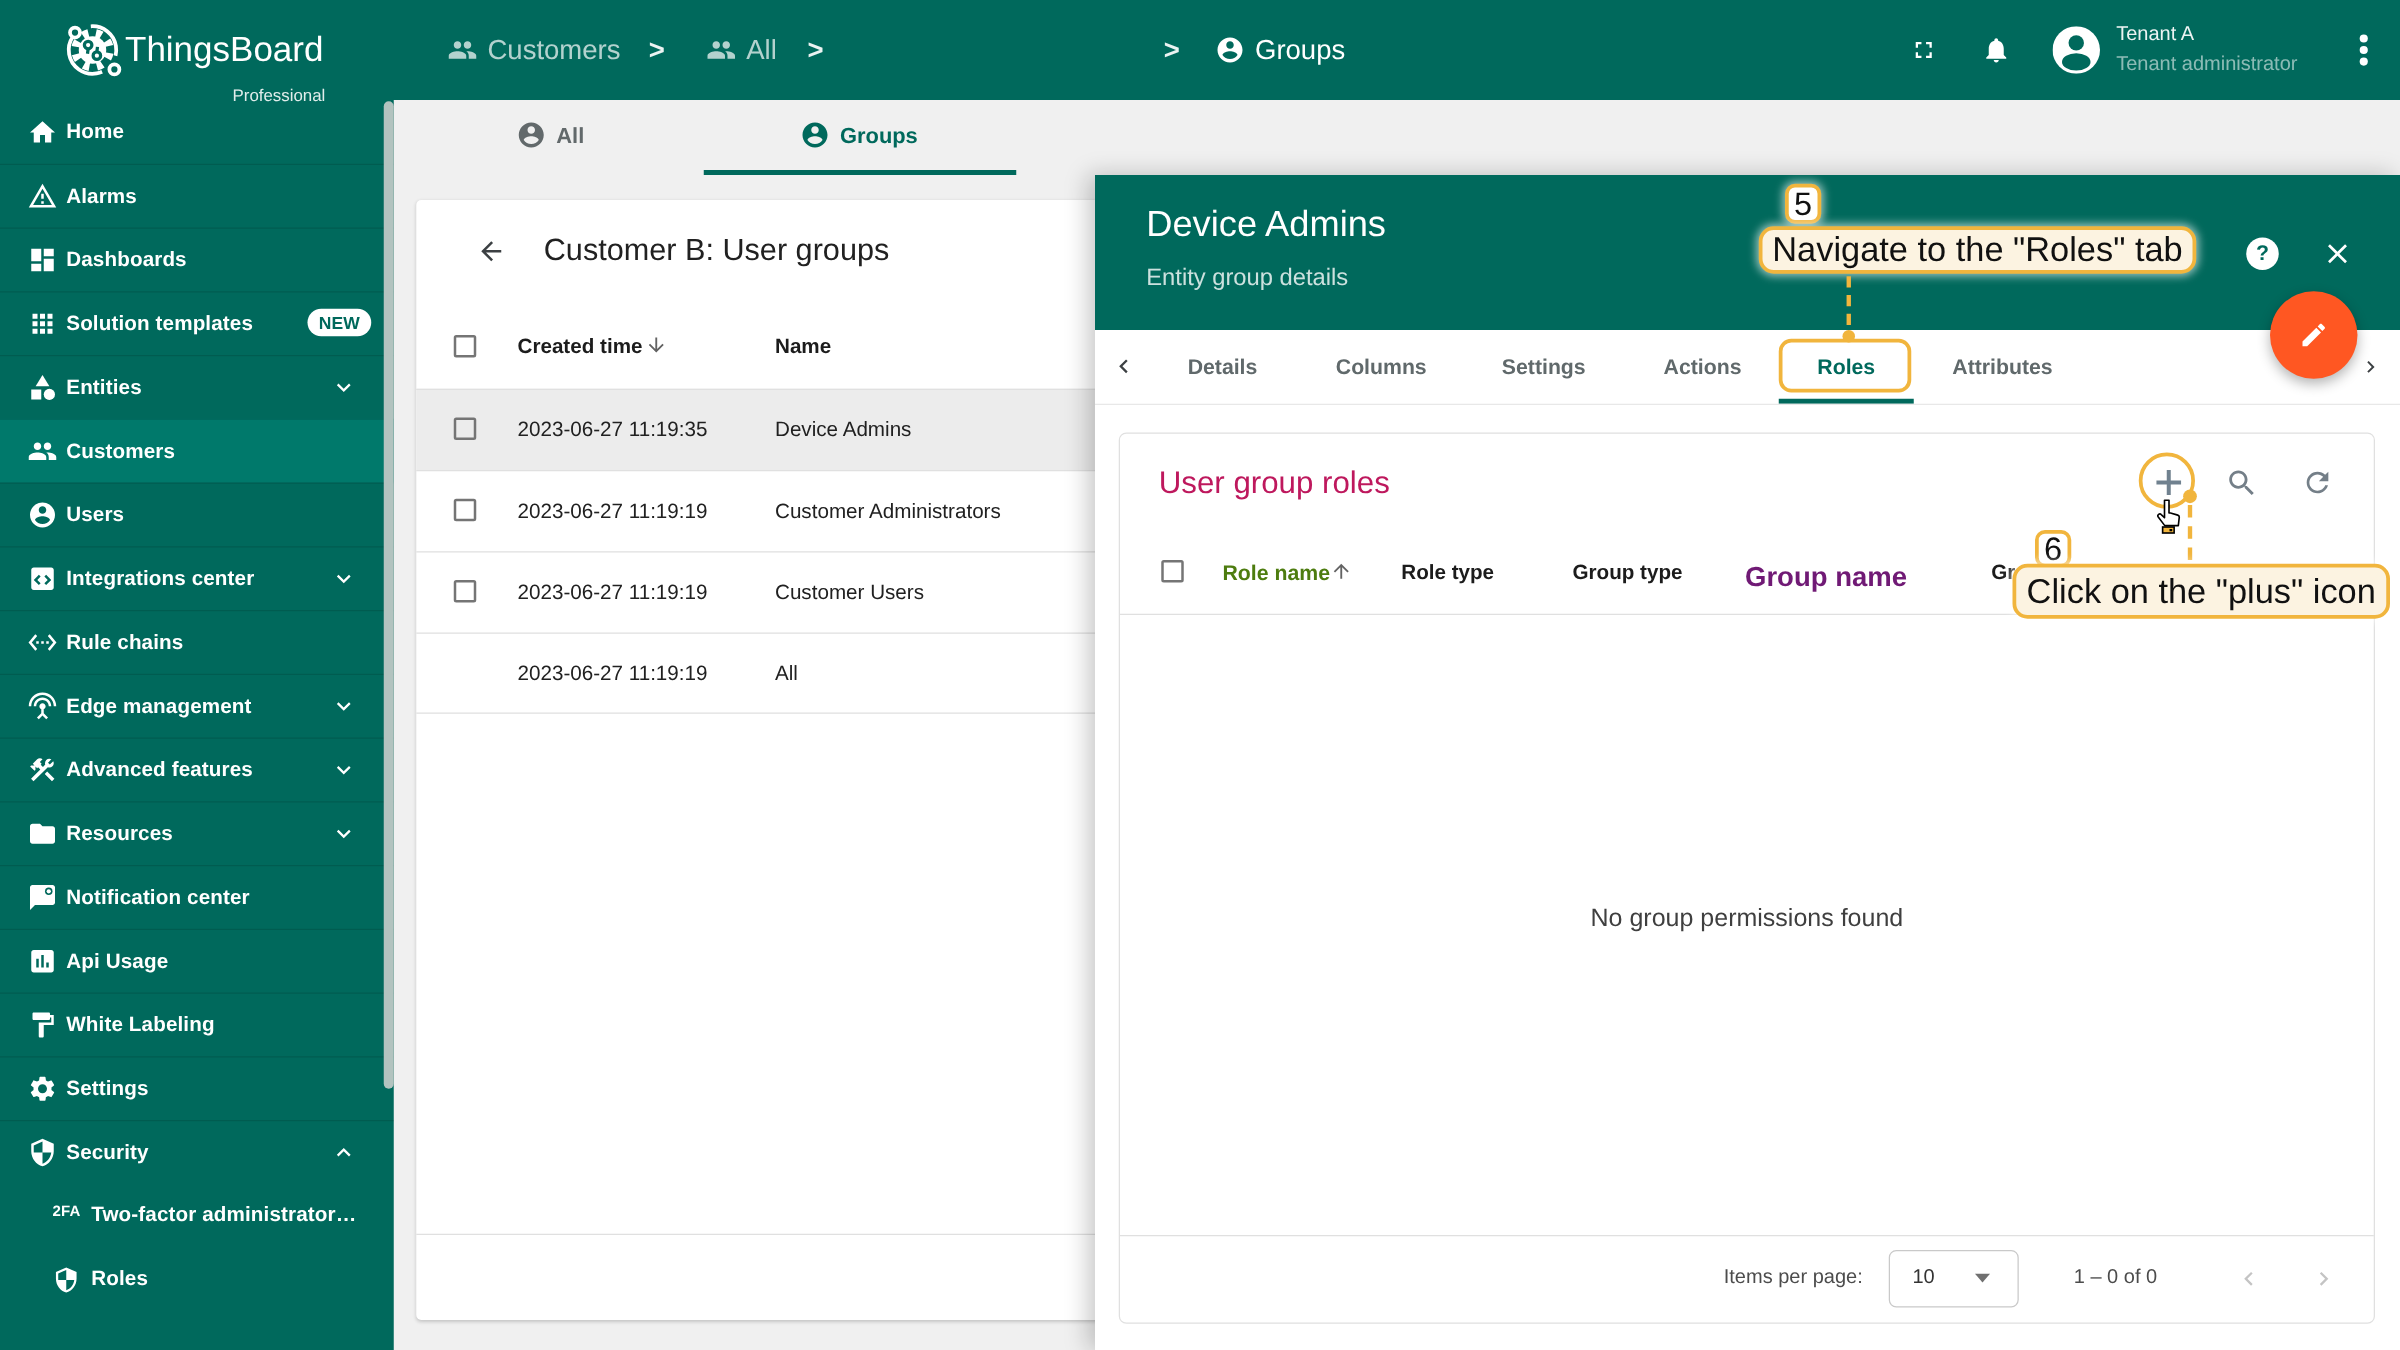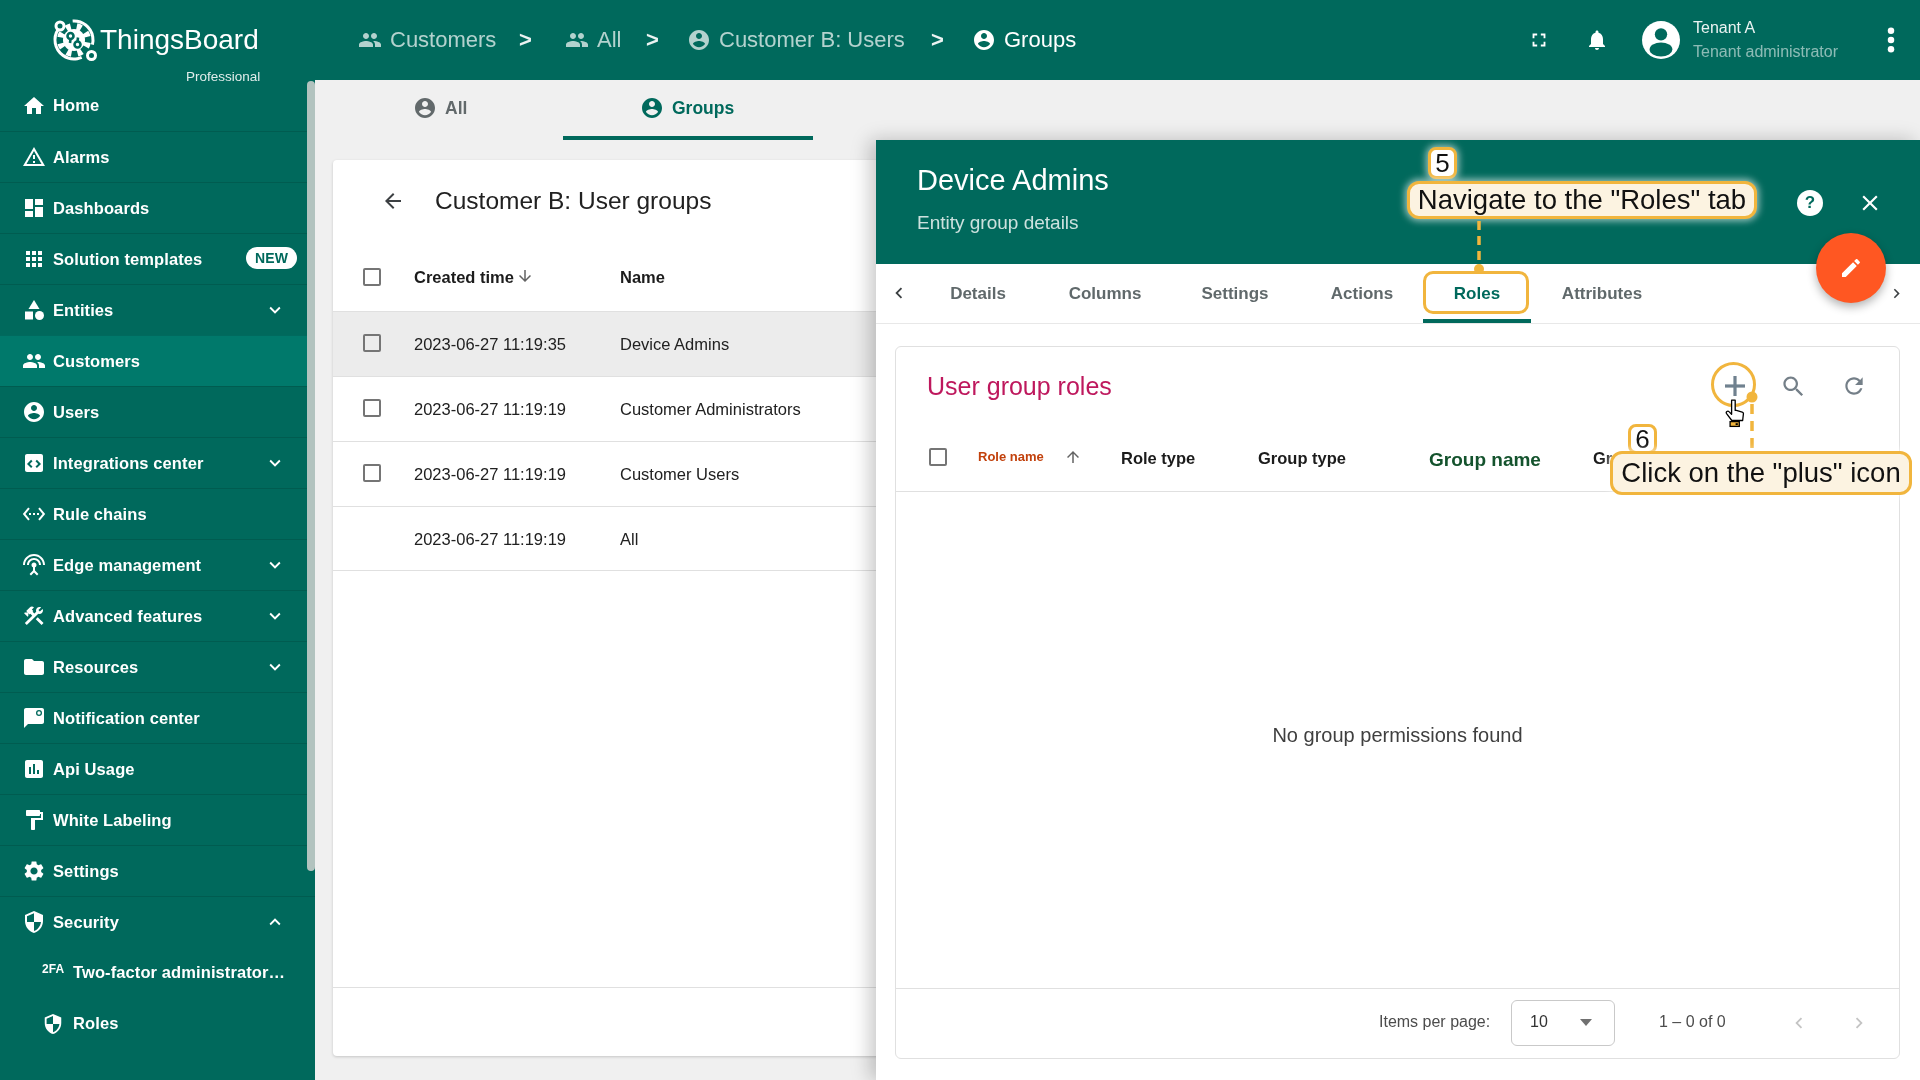--- a/index.html
+++ b/index.html
@@ -74,26 +74,20 @@
       <span>Customers</span>
     </div>
     <div class="crumb" style="left:519px;font-weight:700;color:rgba(255,255,255,0.92);">&gt;</div>
     <div class="crumb" style="left:565px;">
       <svg width="24" height="24" viewBox="0 0 24 24" fill="rgba(255,255,255,0.70)">
           <path d="M16 11c1.66 0 2.99-1.34 2.99-3S17.66 5 16 5c-1.66 0-3 1.34-3 3s1.34 3 3 3zm-8 0c1.66 0 2.99-1.34 2.99-3S9.66 5 8 5 5 6.34 5 8s1.34 3 3 3zm0 2c-2.33 0-7 1.17-7 3.5V19h14v-2.5c0-2.33-4.67-3.5-7-3.5zm8 0c-.29 0-.62.02-.97.05 1.16.84 1.97 1.97 1.97 3.45V19h6v-2.5c0-2.33-4.67-3.5-7-3.5z"></path>
         </svg>
       <span>All</span>
     </div>
     <div class="crumb" style="left:646px;font-weight:700;color:rgba(255,255,255,0.92);">&gt;</div>
-    <div class="crumb" style="left:687px;">
-      <svg width="24" height="24" viewBox="0 0 24 24" fill="rgba(255,255,255,0.70)">
-          <path d="M12 2C6.48 2 2 6.48 2 12s4.48 10 10 10 10-4.48 10-10S17.52 2 12 2zm0 3c1.66 0 3 1.34 3 3s-1.34 3-3 3-3-1.34-3-3 1.34-3 3-3zm0 14.2c-2.5 0-4.71-1.28-6-3.22.03-1.99 4-3.08 6-3.08 1.99 0 5.97 1.09 6 3.08-1.29 1.94-3.5 3.22-6 3.22z"></path>
-        </svg>
-      <span>Customer B: Users</span>
-    </div>
     <div class="crumb" style="left:931px;font-weight:700;color:rgba(255,255,255,0.92);">&gt;</div>
     <div class="crumb" style="left:972px;color:#fff;">
       <svg width="24" height="24" viewBox="0 0 24 24" fill="#fff">
           <path d="M12 2C6.48 2 2 6.48 2 12s4.48 10 10 10 10-4.48 10-10S17.52 2 12 2zm0 3c1.66 0 3 1.34 3 3s-1.34 3-3 3-3-1.34-3-3 1.34-3 3-3zm0 14.2c-2.5 0-4.71-1.28-6-3.22.03-1.99 4-3.08 6-3.08 1.99 0 5.97 1.09 6 3.08-1.29 1.94-3.5 3.22-6 3.22z"></path>
         </svg>
       <span>Groups</span>
     </div>
 
     <svg class="abs" style="left:1528px;top:29px;" width="22" height="22" viewBox="0 0 24 24" fill="#fff">
         <path d="M7 14H5v5h5v-2H7v-3zm-2-4h2V7h3V5H5v5zm12 7h-3v2h5v-5h-2v3zM14 5v2h3v3h2V5h-5z"></path>
@@ -394,27 +388,27 @@
           <rect x="0" y="8.4" width="20" height="3.2"></rect>
         </svg>
       <svg class="abs" style="left:884px;top:26px;" width="27" height="27" viewBox="0 0 24 24" fill="#747f88">
           <path d="M15.5 14h-.79l-.28-.27C15.41 12.59 16 11.11 16 9.5 16 5.91 13.09 3 9.5 3S3 5.91 3 9.5 5.91 16 9.5 16c1.61 0 3.09-.59 4.23-1.57l.27.28v.79l5 4.99L20.49 19l-4.99-5zm-6 0C7.01 14 5 11.99 5 9.5S7.01 5 9.5 5 14 7.01 14 9.5 11.99 14 9.5 14z"></path>
         </svg>
       <svg class="abs" style="left:945px;top:26px;" width="26" height="26" viewBox="0 0 24 24" fill="#747f88">
           <path d="M17.65 6.35C16.2 4.9 14.21 4 12 4c-4.42 0-7.99 3.58-7.99 8s3.57 8 7.99 8c3.73 0 6.84-2.55 7.73-6h-2.08c-.82 2.33-3.04 4-5.65 4-3.31 0-6-2.69-6-6s2.69-6 6-6c1.66 0 3.14.69 4.22 1.78L13 11h7V4l-2.35 2.35z"></path>
         </svg>
 
       <div class="cbx" style="left:33px;top:101px;"></div>
-      <div class="abs" style="left:82px;top:102px;font-size:13px;font-weight:700;color:#c2410c;">Role name</div>
+      <div class="abs" style="left:82px;top:102px;font-size:17px;font-weight:700;color:#4d7c0f;">Role name</div>
       <svg class="abs" style="left:168px;top:101px;" width="18" height="18" viewBox="0 0 24 24" fill="#636363">
           <path d="M4 12l1.41 1.41L11 7.83V20h2V7.83l5.58 5.59L20 12l-8-8-8 8z"></path>
         </svg>
       <div class="abs" style="left:225px;top:102px;font-size:16.5px;font-weight:700;color:#1c1c1c;">Role type</div>
       <div class="abs" style="left:362px;top:102px;font-size:16.5px;font-weight:700;color:#1c1c1c;">Group type</div>
-      <div class="abs" style="left:533px;top:102px;font-size:19px;font-weight:700;color:#14532d;">Group name</div>
+      <div class="abs" style="left:500px;top:102px;font-size:22px;font-weight:700;color:#701a75;">Group name</div>
       <div class="abs" style="left:697px;top:102px;font-size:16.5px;font-weight:700;color:#1c1c1c;">Group owner</div>
       <div class="abs" style="left:0;top:144px;width:100%;height:1px;background:#e0e0e0;"></div>
 
       <div class="abs" style="left:0;top:377px;width:100%;text-align:center;font-size:20px;color:#3f3f3f;">No group permissions found</div>
 
       <div class="abs" style="left:0;top:641px;width:100%;height:1px;background:#e0e0e0;"></div>
       <div class="abs" style="left:483px;top:666px;font-size:16px;color:#4c4c4c;">Items per page:</div>
       <div class="abs" style="left:615px;top:653px;width:104px;height:46px;border:1px solid #c9c9c9;border-radius:6px;">
         <span style="position:absolute;left:18px;top:12px;font-size:16px;color:#333;">10</span>
         <span style="position:absolute;left:68px;top:18px;width:0;height:0;border-left:6px solid transparent;border-right:6px solid transparent;border-top:7px solid #707070;"></span>

